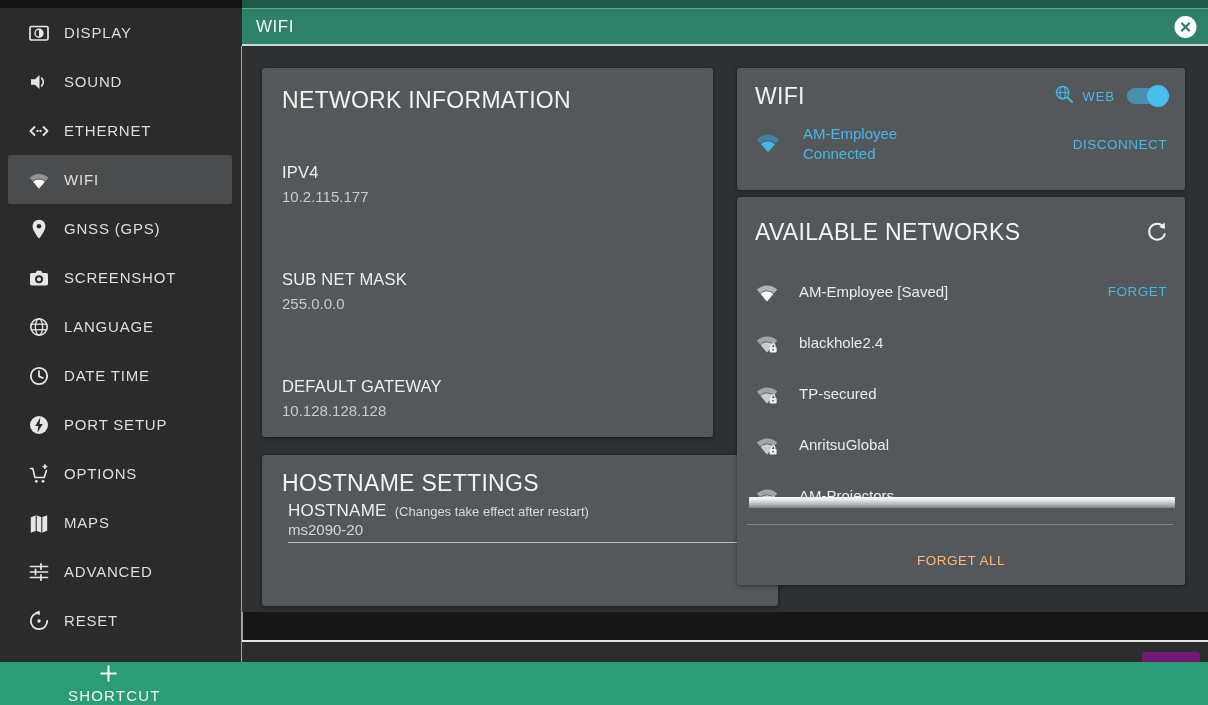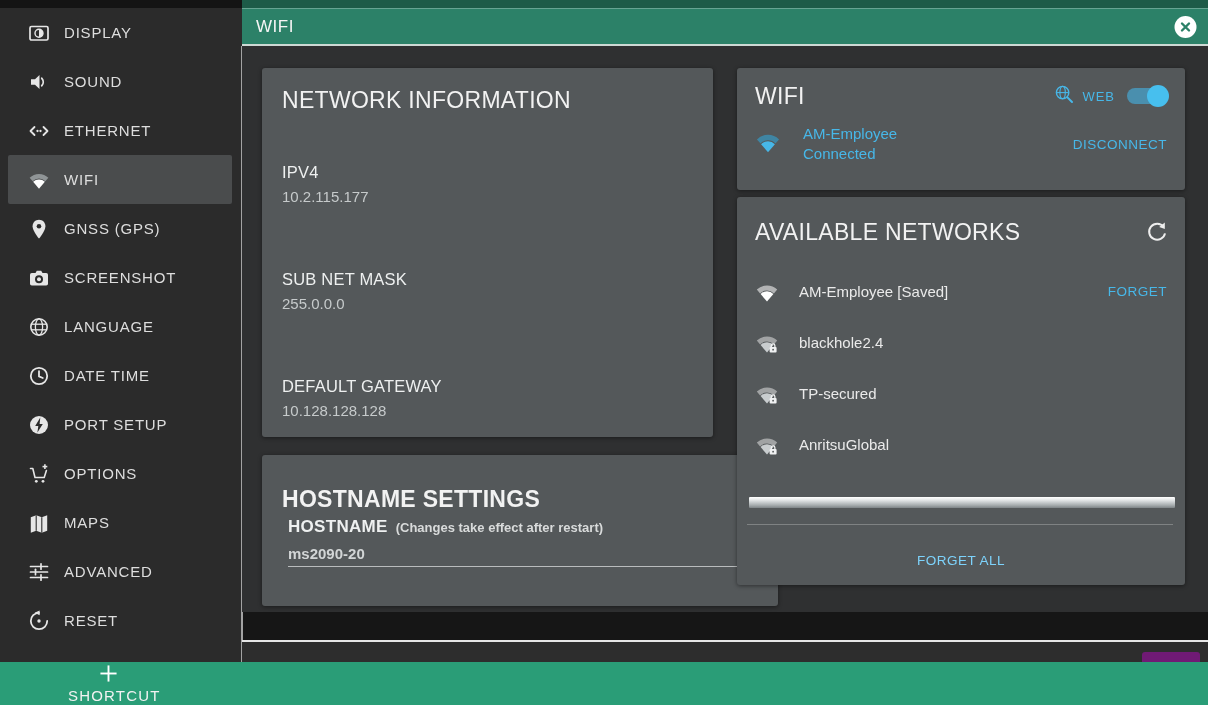--- a/index.html
+++ b/index.html
@@ -34,27 +34,27 @@
   .p-title{font-size:23px;color:#f2f2f2;letter-spacing:.3px;line-height:32px;}
 
   
   .p-netinfo{left:262px;top:68px;width:451px;height:369px;padding:16px 20px;}
   .p-netinfo .p-title{margin-bottom:46px;}
   .field{margin-bottom:62px;}
   .f-label{font-size:16.5px;color:#eef0f0;line-height:20px;letter-spacing:.2px;}
   .f-value{font-size:15px;color:#c6cacb;line-height:20px;margin-top:5px;}
 
   
-  .p-hostname{left:262px;top:455px;width:516px;height:151px;padding:28px 20px;font-weight:bold;}
+  .p-hostname{left:262px;top:455px;width:516px;height:151px;padding:12px 20px;}
   .p-hostname .p-title{margin-bottom:2px;}
   .hn-inner{margin-left:6px;}
   .hn-row{display:flex;align-items:baseline;}
   .hn-label{font-size:17px;color:#eef0f0;letter-spacing:.3px;}
   .hn-note{font-size:13px;color:#d9dbdb;margin-left:8px;}
-  .hn-value{font-size:15px;color:#d2d5d6;margin-top:8px;padding-bottom:4px;border-bottom:1px solid #b9bcbd;cursor:text;}
+  .hn-value{font-size:15px;color:#d2d5d6;padding-bottom:4px;border-bottom:1px solid #b9bcbd;cursor:text;}
 
   
   .p-wifi{left:737px;top:68px;width:448px;height:122px;padding:12px 18px;}
   .wp-head{display:flex;align-items:center;}
   .wp-right{margin-left:auto;display:flex;align-items:center;}
   .web-lbl{font-size:13px;color:#47b7e8;letter-spacing:1px;margin:0 12px 0 8px;}
   .toggle{position:relative;width:40px;height:16px;border-radius:8px;background:#4a8fae;cursor:pointer;}
   .toggle .knob{position:absolute;right:-2px;top:-3px;width:22px;height:22px;border-radius:50%;background:#47bfee;}
   .conn-row{display:flex;align-items:center;margin-top:12px;}
   .conn-text{margin-left:22px;}
@@ -66,21 +66,21 @@
   .av-head{display:flex;align-items:center;}
   .refresh{margin-left:auto;width:22px;height:22px;cursor:pointer;}
   .net-list{margin-top:18px;}
   .net-row{display:flex;align-items:center;height:51px;cursor:pointer;}
   .net-row .nic{width:24px;height:24px;flex:0 0 24px;}
   .net-name{margin-left:20px;font-size:15px;color:#eaeaea;}
   .net-action{margin-left:auto;font-size:13.5px;color:#47b7e8;letter-spacing:.5px;cursor:pointer;}
   .h-scrollbar{position:absolute;left:12px;right:10px;top:300px;height:11px;border-radius:1px;cursor:pointer;
     background:linear-gradient(180deg,#ffffff 0%,#e2e5e6 30%,#aab0b2 72%,#7e8487 100%);}
   .av-divider{position:absolute;left:10px;right:12px;top:327px;height:1px;background:rgba(255,255,255,.25);}
-  .forget-all{position:absolute;left:0;right:0;top:356px;text-align:center;font-size:13.5px;color:#7dd3fc;letter-spacing:.5px;cursor:pointer;}
+  .forget-all{position:absolute;left:0;right:0;top:356px;text-align:center;font-size:13.5px;color:#fdba74;letter-spacing:.5px;cursor:pointer;}
 
   
   .dlg-footer{position:absolute;left:242px;top:640px;width:966px;height:50px;background:#2d2d2d;
     border-top:2px solid #e6e6e6;display:flex;align-items:center;}
   .defaults{margin-left:8px;font-size:13.5px;color:#47b7e8;letter-spacing:.5px;cursor:pointer;}
   .close-rect{margin-left:auto;margin-right:8px;width:58px;height:28px;background:#701a75;border-radius:3px;
     display:flex;align-items:center;justify-content:center;font-size:13px;color:#f4f4f4;letter-spacing:.5px;cursor:pointer;}
 
   
   .bottombar{position:absolute;left:0;top:662px;width:1208px;height:43px;background:#2a9d77;display:flex;align-items:center;}
@@ -354,20 +354,32 @@
           <svg viewBox="0 0 24 24" width="24" height="24">
               <path d="M1.8,9.6 A14.5,14.5 0 0 1 22.2,9.6 L18.9,13.4 A9.5,9.5 0 0 0 5.1,13.4 Z" fill="rgba(255,255,255,0.45)"></path>
               <path d="M5.6,14 A9,9 0 0 1 18.4,14 L12,21.5 Z" fill="#c9cdcf"></path>
               <path d="M16.3,16.2 v-1.5 a1.8,1.8 0 0 1 3.6,0 V16.2" fill="none" stroke="#f0f1f2" stroke-width="1.3"></path>
               <rect x="14.6" y="16" width="7" height="5.4" rx="1" fill="#f0f1f2"></rect>
               <circle cx="18.1" cy="18.7" r="0.9" fill="#54585a"></circle>
             </svg>
         </span>
         <span class="net-name">AnritsuGlobal</span>
       </div>
+      <div class="net-row">
+        <span class="nic">
+          <svg viewBox="0 0 24 24" width="24" height="24">
+              <path d="M1.8,9.6 A14.5,14.5 0 0 1 22.2,9.6 L18.9,13.4 A9.5,9.5 0 0 0 5.1,13.4 Z" fill="rgba(255,255,255,0.45)"></path>
+              <path d="M5.6,14 A9,9 0 0 1 18.4,14 L12,21.5 Z" fill="#c9cdcf"></path>
+              <path d="M16.3,16.2 v-1.5 a1.8,1.8 0 0 1 3.6,0 V16.2" fill="none" stroke="#f0f1f2" stroke-width="1.3"></path>
+              <rect x="14.6" y="16" width="7" height="5.4" rx="1" fill="#f0f1f2"></rect>
+              <circle cx="18.1" cy="18.7" r="0.9" fill="#54585a"></circle>
+            </svg>
+        </span>
+        <span class="net-name">AM-Projectors</span>
+      </div>
     </div>
     <div class="h-scrollbar"></div>
     <div class="av-divider"></div>
     <div class="forget-all">FORGET ALL</div>
   </div>
 
   <div class="dlg-footer">
     <span class="defaults">DEFAULTS</span>
     <span class="close-rect">CLOSE</span>
   </div>

